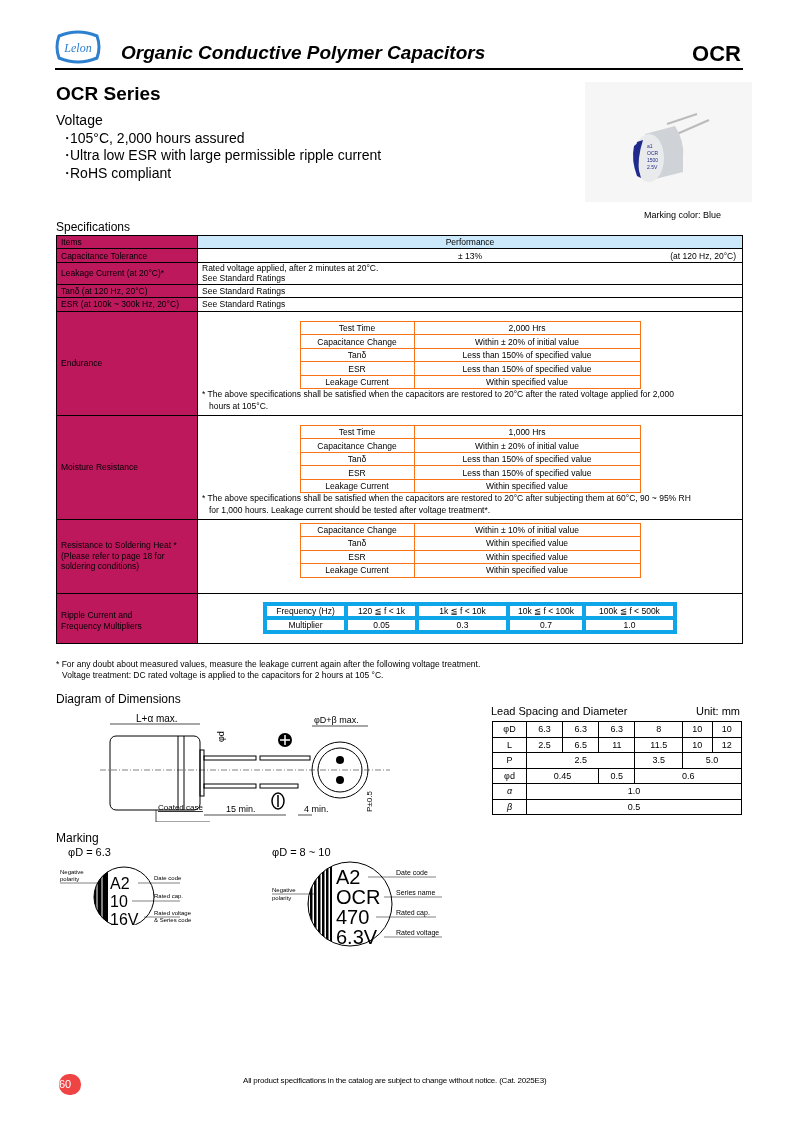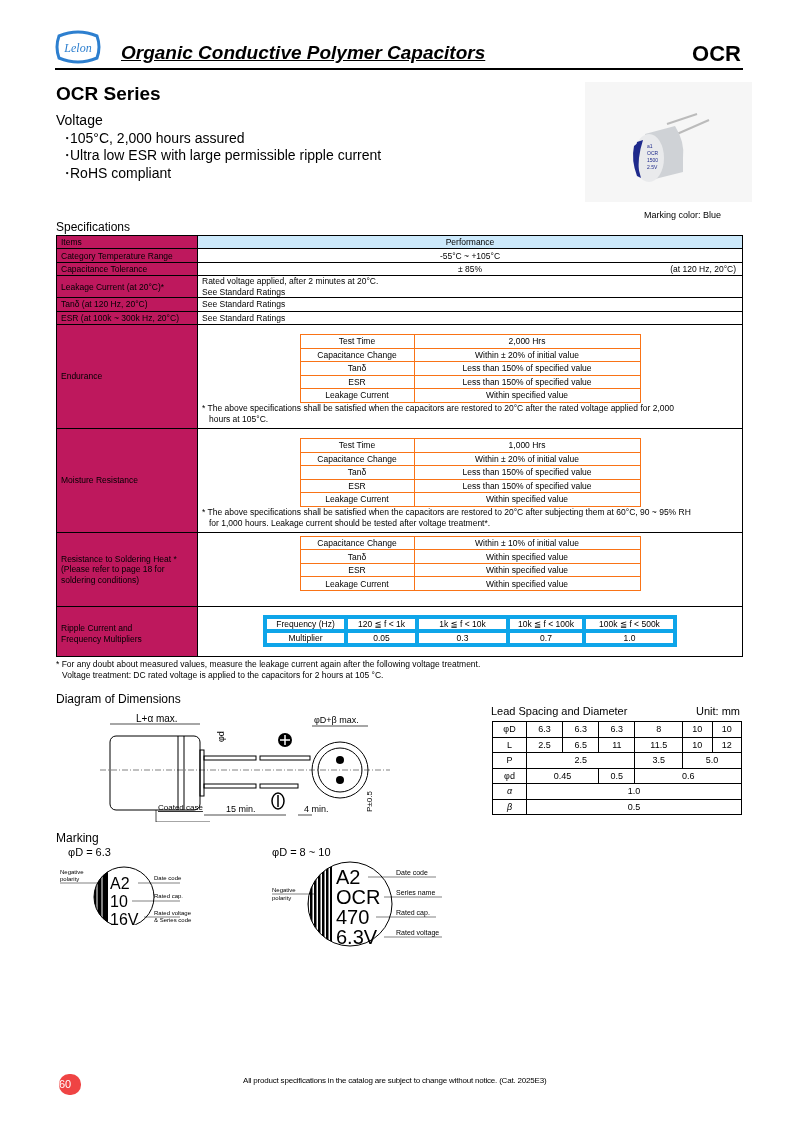--- a/index.html
+++ b/index.html
@@ -1,21 +1,21 @@
 <!DOCTYPE html>
 <html><head>
 <meta charset="utf-8">
 <style>
   * { box-sizing: border-box; margin: 0; padding: 0; }
   html, body { width: 793px; height: 1123px; background: #fff; }
   body { position: relative; font-family: "Liberation Sans", sans-serif; color: #000; overflow: hidden; }
 
   .header { position: absolute; left: 55px; top: 30px; width: 688px; height: 40px; border-bottom: 2.5px solid #000; }
   .logo { position: absolute; left: 0; top: 0; width: 46px; height: 34px; }
-  .header-title { position: absolute; left: 66px; top: 12px; font-size: 19px; font-weight: bold; font-style: italic; text-decoration: underline; }
+  .header-title { position: absolute; left: 66px; top: 12px; font-size: 19px; font-weight: bold; font-style: italic; }
   .header-code { position: absolute; right: 2px; top: 11px; font-size: 22px; font-weight: bold; }
 
   .series-title { position: absolute; left: 56px; top: 83px; font-size: 19px; font-weight: bold; }
   .features { position: absolute; left: 56px; top: 112px; font-size: 14px; line-height: 17.5px; }
   .features .feat-item { padding-left: 4px; }
   .features .bullet { display: inline-block; width: 10px; }
 
   .product-photo { position: absolute; left: 585px; top: 82px; width: 167px; height: 120px; background: #f6f6f6; }
   .marking-color { position: absolute; left: 644px; top: 210px; font-size: 9px; }
 
@@ -95,27 +95,23 @@
 
 <div class="specs-label">Specifications</div>
 
 <table class="spec-table">
   <tbody>
       <tr class="h13">
     <td class="item">Items</td>
     <td style="background:#cce9fb;text-align:center;">Performance</td>
   </tr>
   <tr class="h13">
-    <td class="item">Category Temperature Range</td>
-    <td style="text-align:center;">-55°C ~ +105°C</td>
-  </tr>
-  <tr class="h13">
     <td class="item">Capacitance Tolerance</td>
     <td style="position:relative;text-align:center;">
-      <span>± 85%</span>
+      <span>± 13%</span>
       <span style="position:absolute;right:6px;">(at 120 Hz, 20°C)</span>
     </td>
   </tr>
   <tr>
     <td class="item" style="height:22px;">Leakage Current (at 20°C)*</td>
     <td style="line-height:10.5px;">
       <div>Rated voltage applied, after 2 minutes at 20°C.</div>
       <div>See Standard Ratings</div>
     </td>
   </tr>

